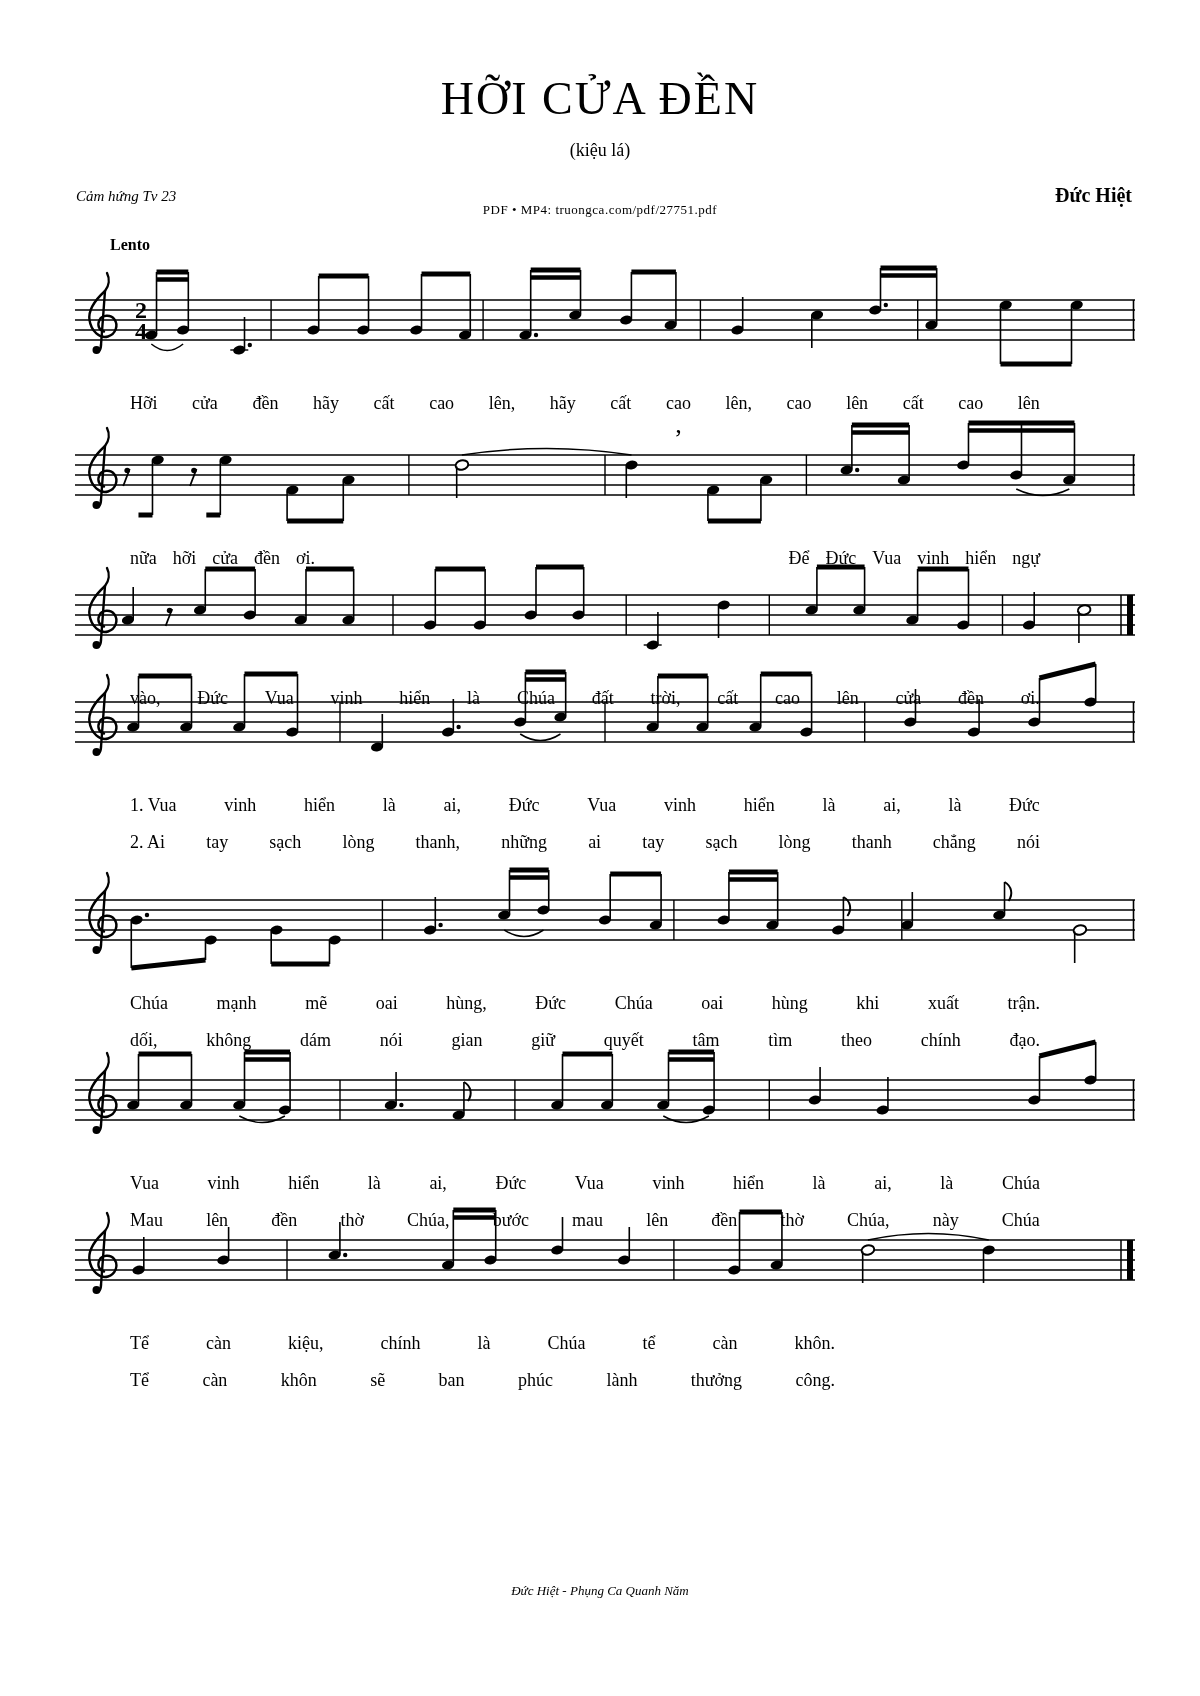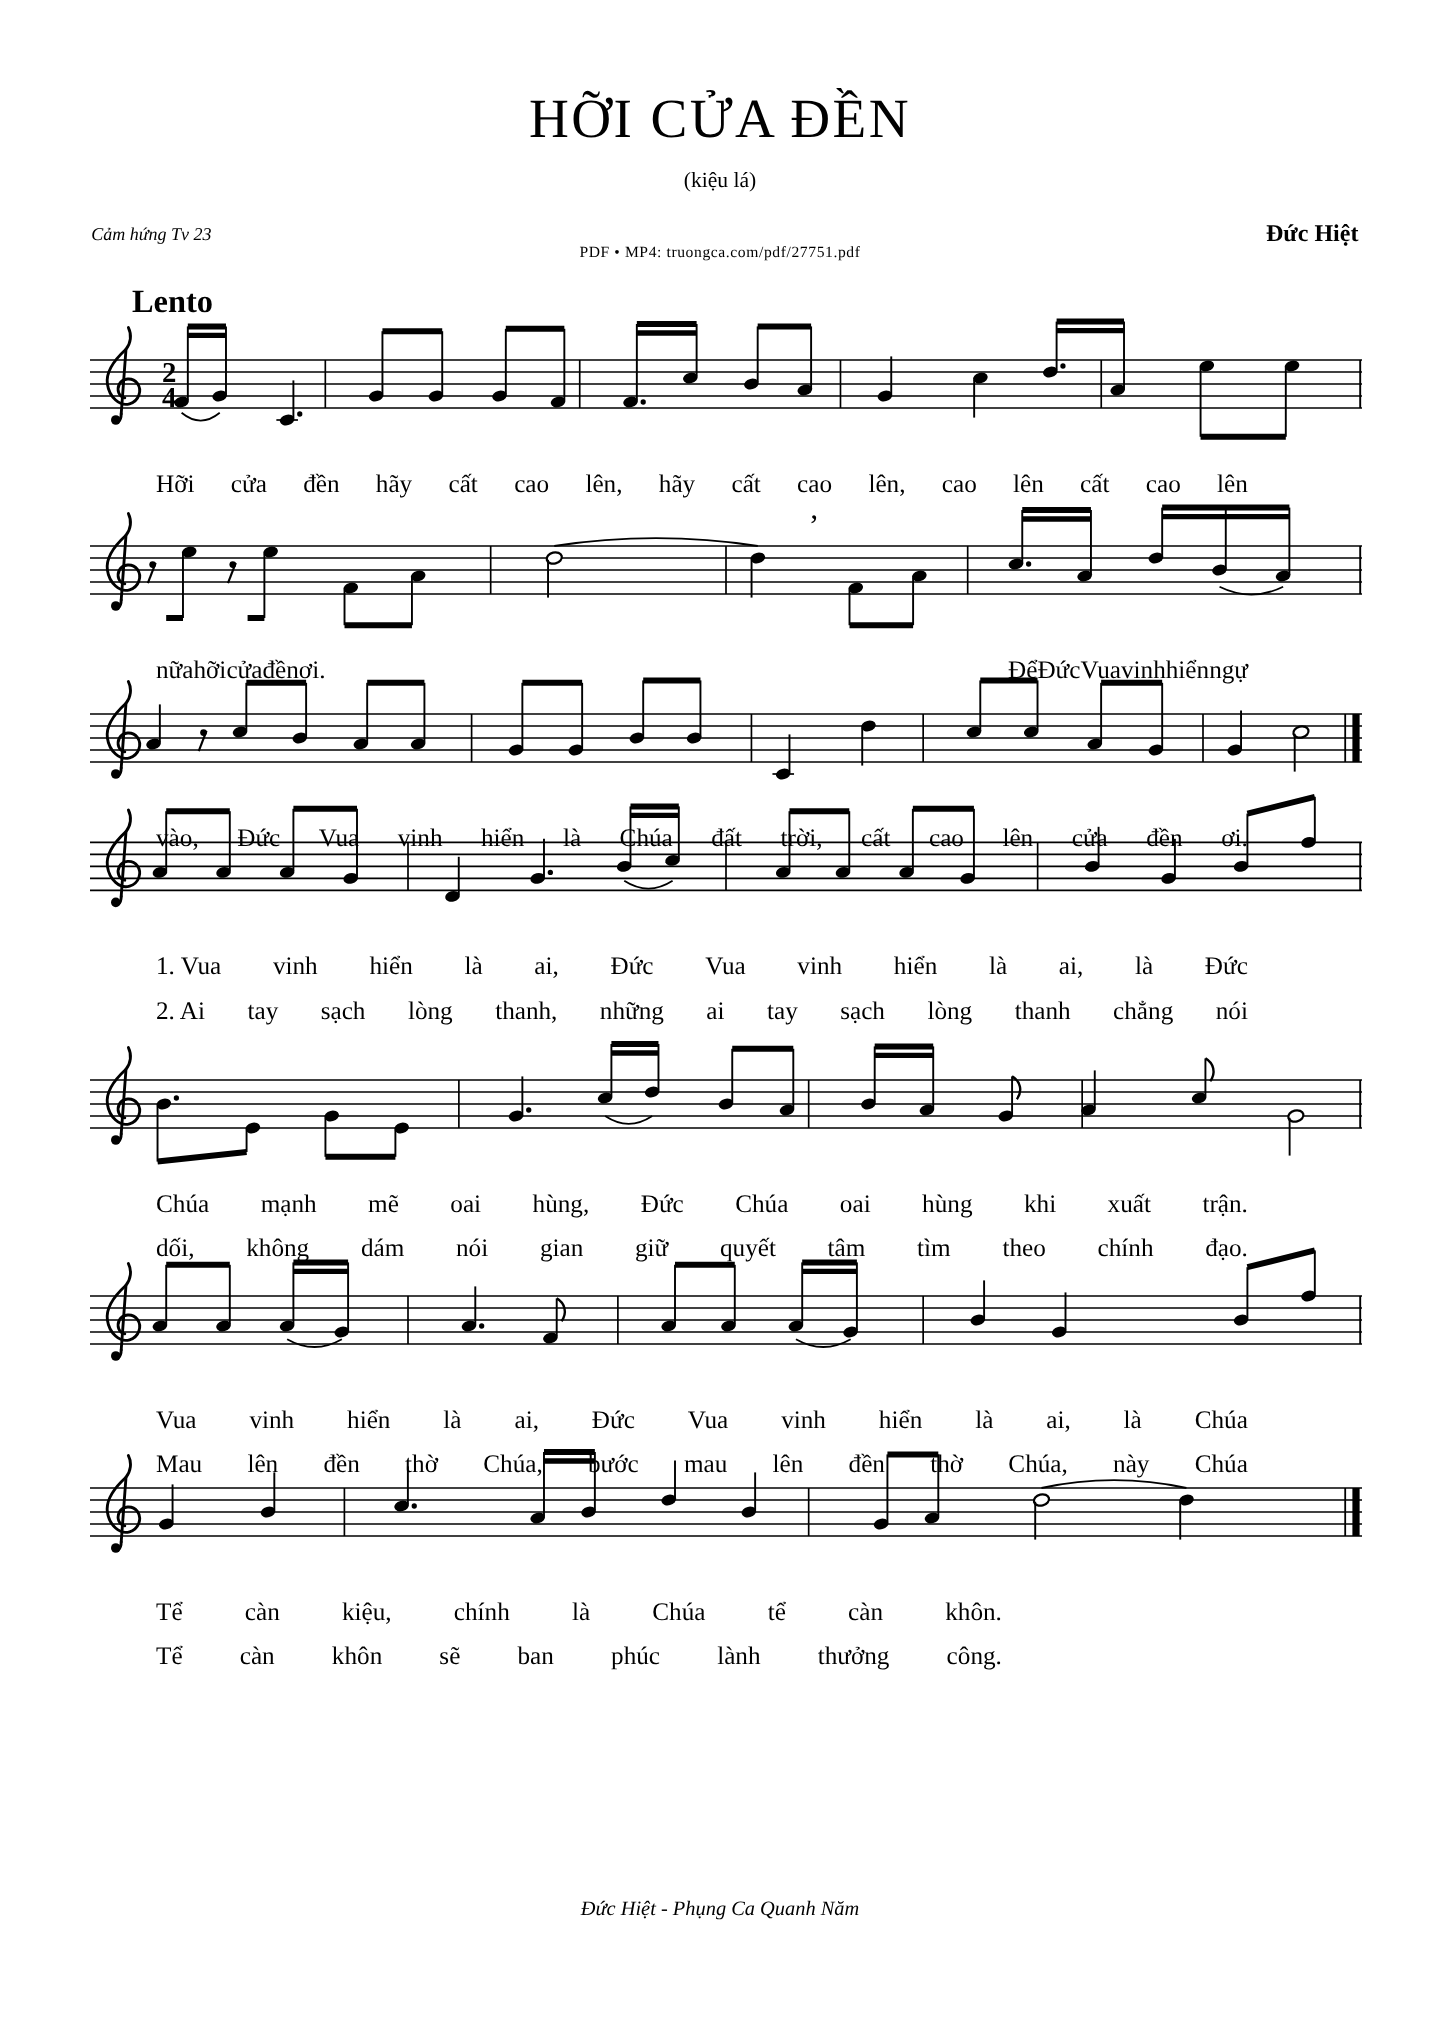--- a/index.html
+++ b/index.html
@@ -7,30 +7,30 @@
     width:1200px;height:1696px;position:relative;background:#ffffff;color:#000;
     font-family:"Liberation Serif", serif;overflow:hidden;
   }
   .title{position:absolute;top:72px;left:0;right:0;text-align:center;
     font-size:46px;font-weight:normal;letter-spacing:2px;}
   .subtitle{position:absolute;top:140px;left:0;right:0;text-align:center;font-size:18px;}
   .inspiration{position:absolute;top:188px;left:76px;font-style:italic;font-size:15px;}
   .linkline{position:absolute;top:202px;left:0;right:0;text-align:center;
     font-size:13px;letter-spacing:0.5px;}
   .composer{position:absolute;top:184px;right:68px;font-weight:bold;font-size:20px;}
-  .tempo{position:absolute;top:236px;left:110px;font-weight:bold;font-size:27px;}
+  .tempo{position:absolute;top:236px;left:110px;font-weight:bold;font-size:16px;}
   .system{position:absolute;left:75px;width:1060px;}
   .system svg{display:block;overflow:visible;}
   .lyrics{display:flex;justify-content:space-between;align-items:flex-end;
-    margin:14px 95px 0 55px;font-size:21px;line-height:34px;}
+    margin:14px 95px 0 55px;font-size:18px;line-height:34px;gap:16px;}
   .lyrics + .lyrics{margin-top:3px;}
   .lyrics span{white-space:pre;}
   .lyrics .spacer{flex:1.8 1 0;}
   .footer{position:absolute;top:1576px;left:0;right:0;text-align:center;
-    font-style:italic;font-size:17px;line-height:30px;}
+    font-style:italic;font-size:13px;line-height:30px;}
 </style>
 </head>
 <body>
 
 <div class="title">HỠI CỬA ĐỀN</div>
 <div class="subtitle">(kiệu lá)</div>
 <div class="inspiration">Cảm hứng Tv 23</div>
 <div class="linkline">PDF • MP4: truongca.com/pdf/27751.pdf</div>
 <div class="composer">Đức Hiệt</div>
 <div class="tempo">Lento</div>

